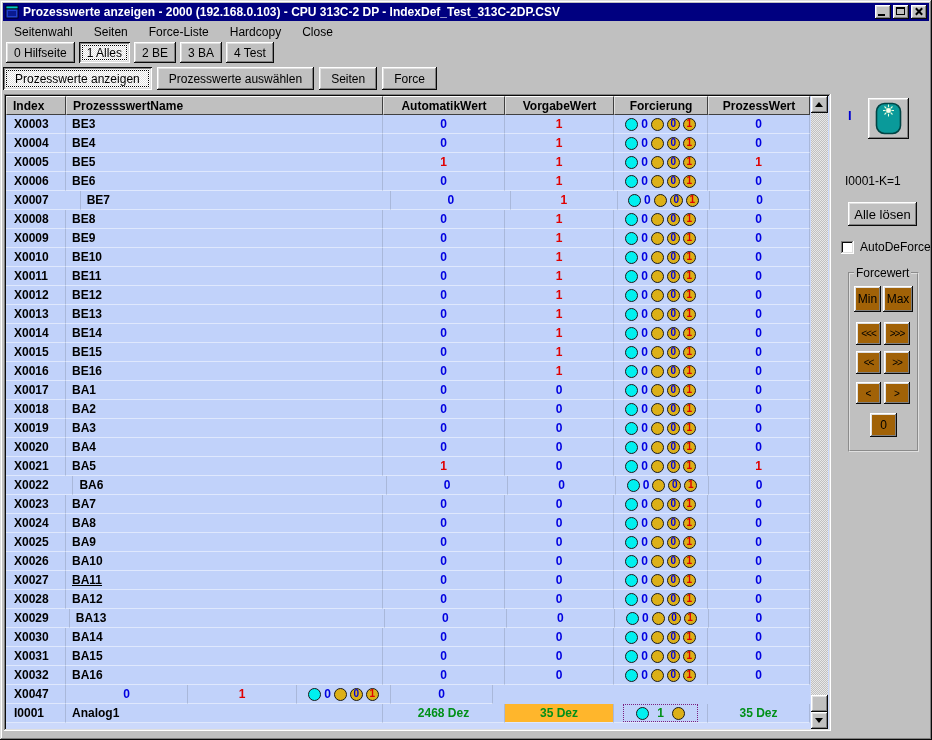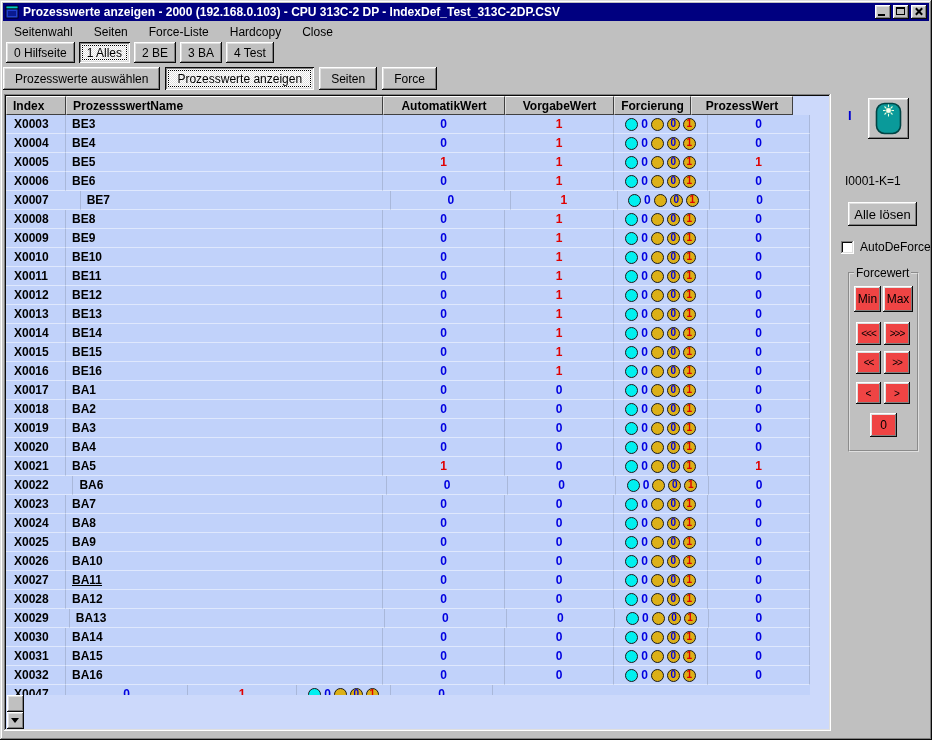--- a/index.html
+++ b/index.html
@@ -55,21 +55,20 @@
   .toolbar1 .btn { padding:0 8px; height:21px; }
   .toolbar2 { position:absolute; left:3px; top:67px; height:23px; display:flex; gap:5px; }
   .toolbar2 .btn { padding:0 12px; height:23px; }
 
   
   .table-panel {
     position:absolute; left:4px; top:94px; width:827px; height:637px;
     background:#ccd9fb; padding:2px;
     box-shadow: inset -1px -1px #fff, inset 1px 1px #808080, inset -2px -2px #dfdfdf, inset 2px 2px #0a0a0a;
     display:flex;
-    flex-direction:column;
   }
   .grid { width:804px; overflow:hidden; }
   .thead { display:flex; height:19px; }
   .hcell {
     background:#c0c0c0; font-weight:bold; font-size:12px; color:#000;
     border-top:1px solid #fff; border-left:1px solid #dfdfdf;
     border-right:1px solid #404040; border-bottom:1px solid #404040;
     display:flex; align-items:center; padding:0 6px; overflow:hidden; white-space:nowrap;
   }
   .hcell.center { justify-content:center; }
@@ -130,21 +129,21 @@
     box-shadow: inset -1px -1px #fff, inset 1px 1px #808080, inset -2px -2px #dfdfdf, inset 2px 2px #0a0a0a;
   }
   .adf-label { font-size:12px; color:#000; }
   .groupbox {
     position:absolute; left:16px; top:178px; width:71px; height:180px;
     border:2px groove #dfdfdf;
   }
   .group-legend {
     position:absolute; left:4px; top:-8px; background:#c0c0c0; padding:0 2px; font-size:12px; color:#000;
   }
-  .gb-btn { position:absolute; background:#ef4444; font-size:12px; }
+  .gb-btn { position:absolute; background:#a16207; font-size:12px; }
   .gb-row1-l { left:4px;  top:12px; width:27px; height:26px; }
   .gb-row1-r { left:33px; top:12px; width:30px; height:26px; }
   .gb-row2-l { left:6px;  top:48px; width:25px; height:23px; font-size:10px; letter-spacing:-1px; }
   .gb-row2-r { left:34px; top:48px; width:26px; height:23px; font-size:10px; letter-spacing:-1px; }
   .gb-row3-l { left:6px;  top:77px; width:25px; height:23px; font-size:10px; letter-spacing:-1px; }
   .gb-row3-r { left:34px; top:77px; width:26px; height:23px; font-size:10px; letter-spacing:-1px; }
   .gb-row4-l { left:6px;  top:108px; width:25px; height:22px; font-size:10px; }
   .gb-row4-r { left:34px; top:108px; width:26px; height:22px; font-size:10px; }
   .gb-zero   { left:20px; top:139px; width:27px; height:24px; }
 </style>
@@ -183,34 +182,34 @@
 
   <div class="toolbar1">
       <div class="btn">0 Hilfseite</div>
       <div class="btn active">1 Alles</div>
       <div class="btn">2 BE</div>
       <div class="btn">3 BA</div>
       <div class="btn">4 Test</div>
     </div>
 
   <div class="toolbar2">
+      <div class="btn active">Prozesswerte anzeigen</div>
       <div class="btn">Prozesswerte auswählen</div>
-      <div class="btn active">Prozesswerte anzeigen</div>
       <div class="btn">Seiten</div>
       <div class="btn">Force</div>
     </div>
 
   <div class="table-panel">
     <div class="grid">
       <div class="thead">
           <div class="hcell" style="width: 60px;">Index</div>
           <div class="hcell" style="width: 317px;">ProzessswertName</div>
           <div class="hcell center" style="width: 122px;">AutomatikWert</div>
           <div class="hcell center" style="width: 109px;">VorgabeWert</div>
-          <div class="hcell center" style="width: 77px;">Forcierung</div>
+          <div class="hcell center" style="width: 94px;">Forcierung</div>
           <div class="hcell center" style="width: 102px;">ProzessWert</div>
         </div>
       <div id="tbody">
           <div class="tr">
             <div class="td left" style="width: 60px;">X0003</div>
             <div class="td left" style="width: 317px; padding-left: 6px;">BE3</div>
             <div class="td center c-blue" style="width: 122px;">0</div>
             <div class="td center c-red" style="width: 109px;">1</div>
             <div class="td center" style="width: 94px;">
               <span class="force-wrap">

